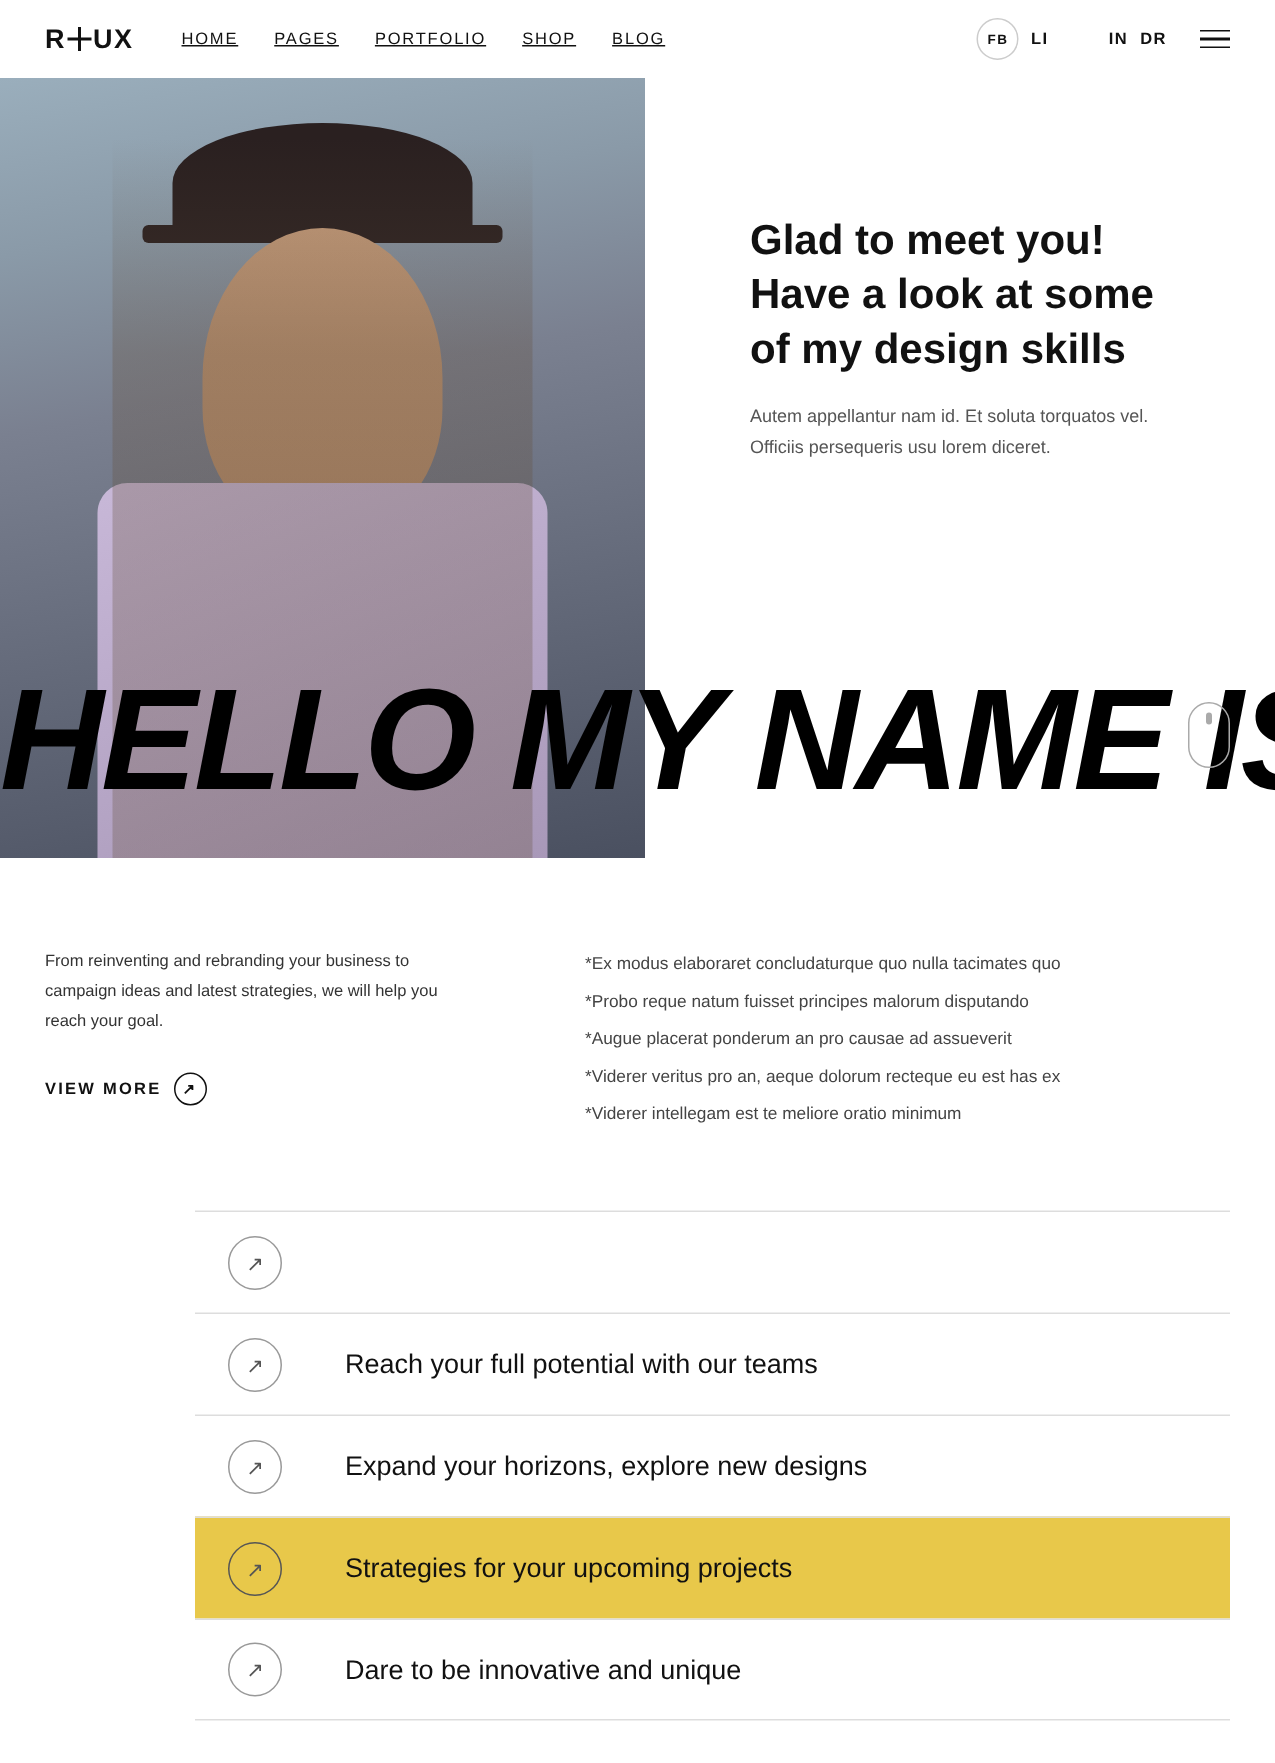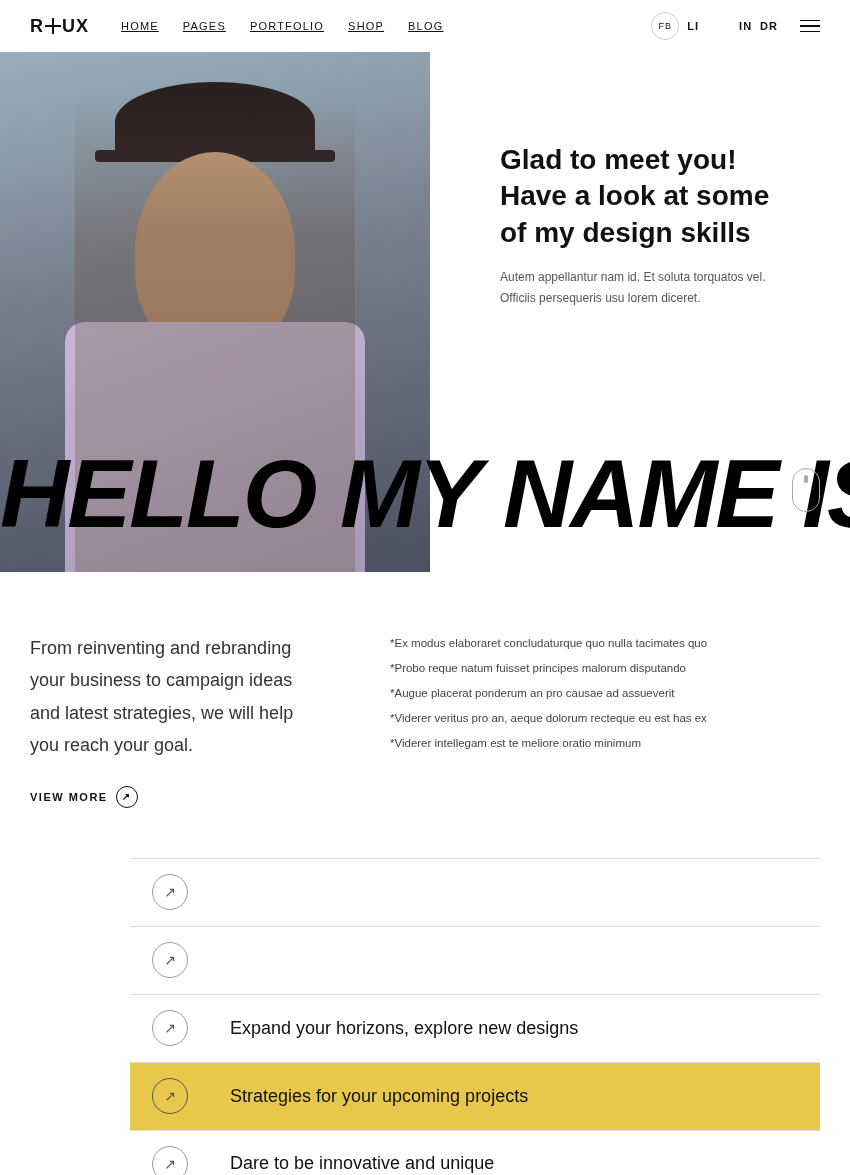--- a/index.html
+++ b/index.html
@@ -82,21 +82,21 @@
       font-size: 11px;
       font-weight: 600;
       letter-spacing: 1px;
     }
     .social-circle {
       width: 28px; height: 28px;
       border-radius: 50%;
       border: 1.5px solid #ccc;
       display: flex; align-items: center; justify-content: center;
       font-size: 9px;
-      font-weight: 400;
+      font-weight: 700;
       cursor: pointer;
     }
     .hamburger {
       display: flex;
       flex-direction: column;
       gap: 4px;
       cursor: pointer;
       margin-left: 12px;
     }
     .hamburger span {
@@ -187,21 +187,21 @@
     
     .mid-section {
       display: flex;
       padding: 60px 30px 40px 30px;
       gap: 40px;
     }
     .mid-left {
       flex: 0 0 280px;
     }
     .mid-left p {
-      font-size: 18px;
+      font-size: 11px;
       color: #333;
       line-height: 1.8;
       margin-bottom: 24px;
     }
     .view-more-btn {
       display: inline-flex;
       align-items: center;
       gap: 8px;
       font-size: 11px;
       font-weight: 600;
@@ -357,20 +357,21 @@
 <div class="list-section">
   <div class="list-item">
     <div class="list-item-arrow">
       <div class="arrow-circle">↗</div>
     </div>
   </div>
   <div class="list-item">
     <div class="list-item-arrow">
       <div class="arrow-circle">↗</div>
     </div>
+    <div class="list-item-text">Reach your full potential with our teams</div>
   </div>
   <div class="list-item">
     <div class="list-item-arrow">
       <div class="arrow-circle">↗</div>
     </div>
     <div class="list-item-text">Expand your horizons, explore new designs</div>
   </div>
   <div class="list-item highlight">
     <div class="list-item-arrow">
       <div class="arrow-circle" style="border-color:#555;">↗</div>

